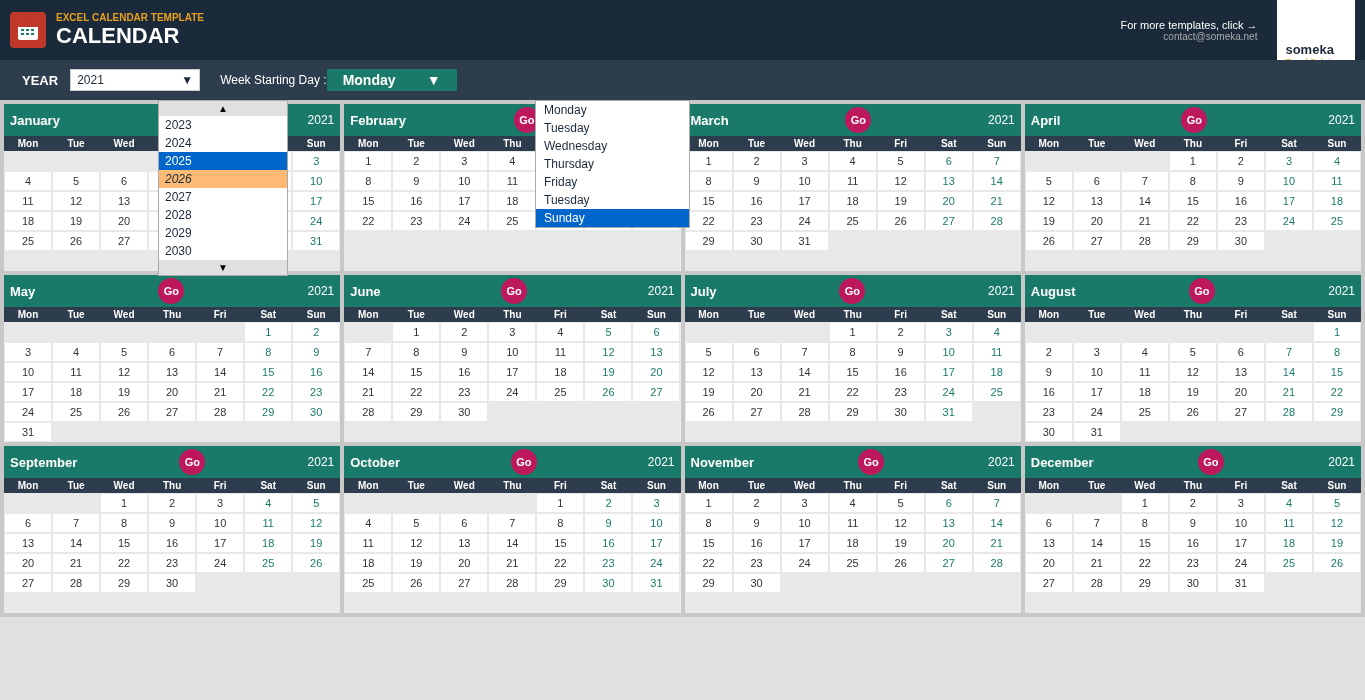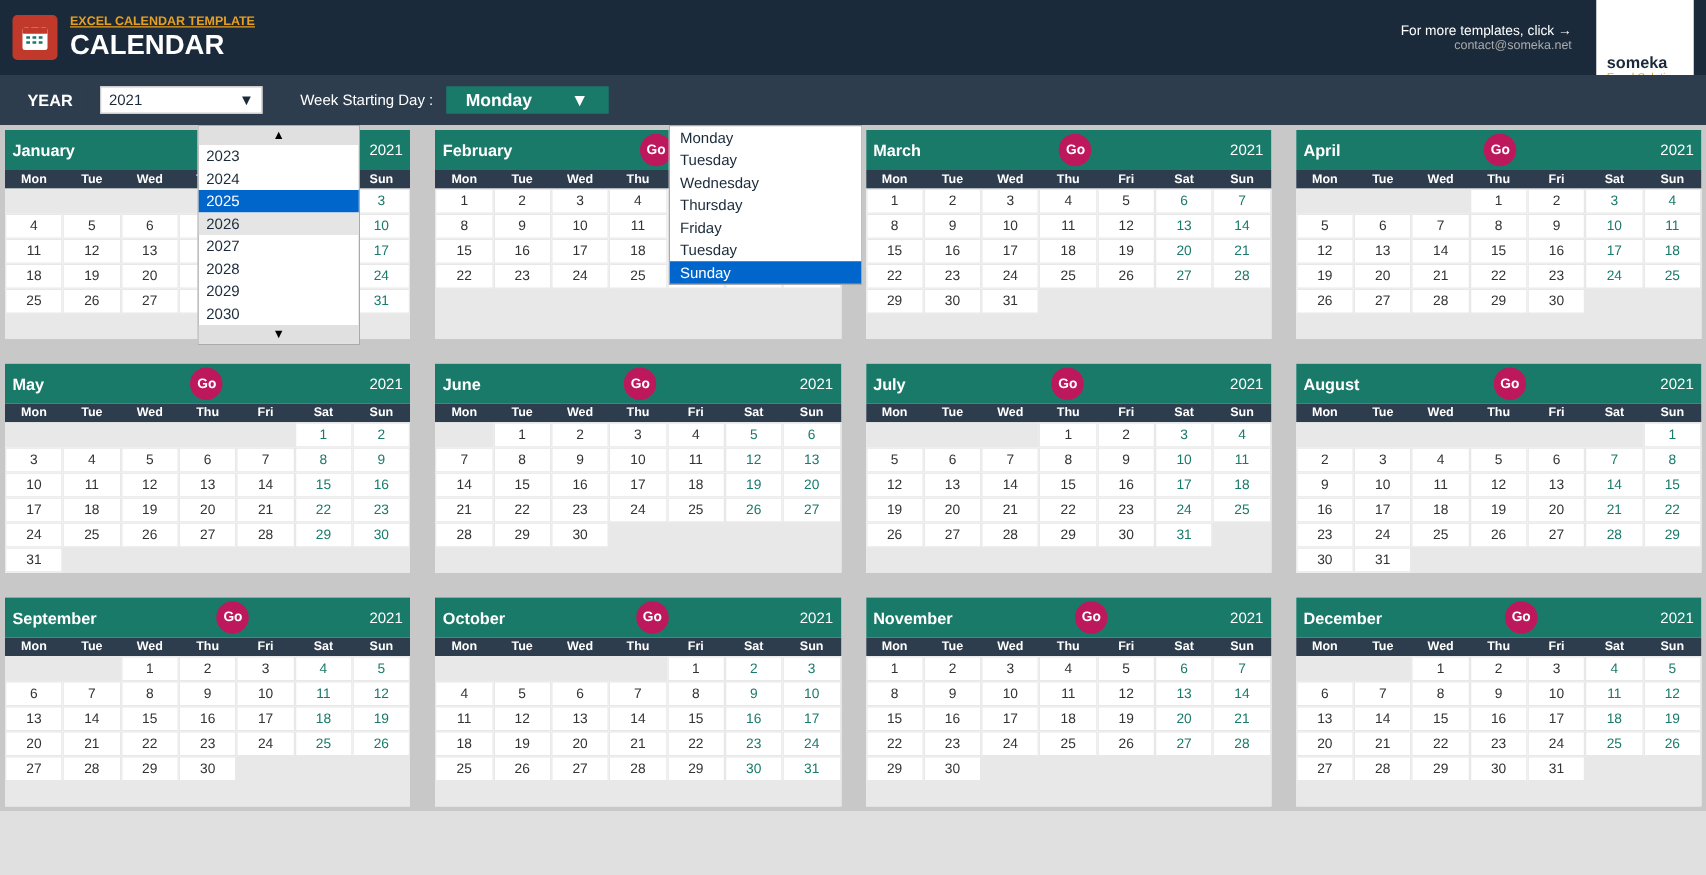--- a/index.html
+++ b/index.html
@@ -4,51 +4,51 @@
   <style>
     * { box-sizing: border-box; margin: 0; padding: 0; }
     body { font-family: Arial, sans-serif; font-size: 11px; background: #e0e0e0; width: 1365px; overflow: hidden; }
 
     
     .header { background: #1a2a3a; display: flex; align-items: center; justify-content: space-between; padding: 6px 10px; height: 60px; }
     .header-left { display: flex; align-items: center; gap: 10px; }
     .header-icon { background: #c0392b; border-radius: 4px; width: 36px; height: 36px; display: flex; align-items: center; justify-content: center; }
     .header-icon svg { width: 24px; height: 24px; }
     .header-title-block {}
-    .header-subtitle { color: #e8a020; font-size: 10px; font-weight: bold; text-transform: uppercase; text-decoration: underline; }
+    .header-subtitle { color: #e8a020; font-size: 10px; font-weight: bold; text-transform: uppercase; }
     .header-title { color: white; font-size: 22px; font-weight: bold; }
     .header-right { text-align: right; }
     .header-right-top { color: white; font-size: 11px; }
     .header-right-contact { color: #aaa; font-size: 10px; }
     .logo-box { background: white; padding: 4px 8px; margin-left: 10px; display: inline-block; border-radius: 2px; }
     .logo-box .logo-top { color: #1a2a3a; font-size: 13px; font-weight: bold; margin-top: 48px; }
     .logo-box .logo-bottom { color: #e8a020; font-size: 9px; }
     .header-right-wrapper { display: flex; align-items: center; gap: 10px; }
 
     
-    .controls-bar { background: #2d3d4d; display: flex; align-items: center; padding: 6px 10px; gap: 10px; height: 40px; position: relative; }
+    .controls-bar { background: #2d3d4d; display: flex; align-items: center; padding: 6px 10px; height: 40px; position: relative; }
     .controls-label { color: white; font-size: 13px; font-weight: bold; background: #2d3d4d; padding: 4px 12px; }
     .year-dropdown { background: white; border: 1px solid #ccc; padding: 3px 6px; font-size: 12px; color: #1a2a3a; width: 130px; cursor: pointer; display: flex; align-items: center; justify-content: space-between; position: relative; }
     .week-label { color: white; font-size: 12px; margin-left: 20px; }
     .week-day-dropdown { background: #1a7a6a; color: white; font-size: 14px; font-weight: bold; padding: 3px 16px; width: 130px; cursor: pointer; display: flex; align-items: center; justify-content: space-between; }
 
     
     .year-dropdown-list { position: absolute; top: 40px; left: 158px; background: white; border: 1px solid #aaa; width: 130px; z-index: 100; }
     .year-dropdown-list .year-item { padding: 2px 6px; cursor: pointer; color: #1a2a3a; font-size: 12px; }
     .year-dropdown-list .year-item.selected { background: #0066cc; color: white; }
-    .year-dropdown-list .year-item.hover { background: #e5e5e5; }
+    .year-dropdown-list .year-item.hover { background: #fdba74; font-style: italic; }
     .year-dropdown-scroll { display: flex; flex-direction: column; }
     .year-scroll-btn { background: #e0e0e0; text-align: center; cursor: pointer; font-size: 10px; padding: 2px; }
 
     .day-dropdown-list { position: absolute; top: 40px; left: 535px; background: white; border: 1px solid #aaa; width: 155px; z-index: 100; }
     .day-dropdown-list .day-item { padding: 2px 8px; cursor: pointer; color: #1a2a3a; font-size: 12px; }
     .day-dropdown-list .day-item.selected { background: #0066cc; color: white; }
 
     
-    .calendar-grid { display: grid; grid-template-columns: repeat(4, 1fr); gap: 20px; padding: 4px; background: #c8c8c8; }
+    .calendar-grid { display: grid; grid-template-columns: repeat(4, 1fr); gap: 4px; padding: 4px; background: #c8c8c8; }
 
     
     .month-block { background: white; }
     .month-header { background: #1a7a6a; display: flex; align-items: center; justify-content: space-between; padding: 3px 6px; }
     .month-name { color: white; font-size: 13px; font-weight: bold; }
     .month-year { color: white; font-size: 12px; }
     .go-btn { background: #be185d; color: white; border-radius: 50%; width: 26px; height: 26px; display: flex; align-items: center; justify-content: center; font-size: 11px; font-weight: bold; cursor: pointer; border: none; }
 
     .month-days-header { display: grid; grid-template-columns: repeat(7, 1fr); background: #2d3d4d; }
     .day-header { color: white; text-align: center; padding: 2px 0; font-size: 10px; font-weight: bold; }

